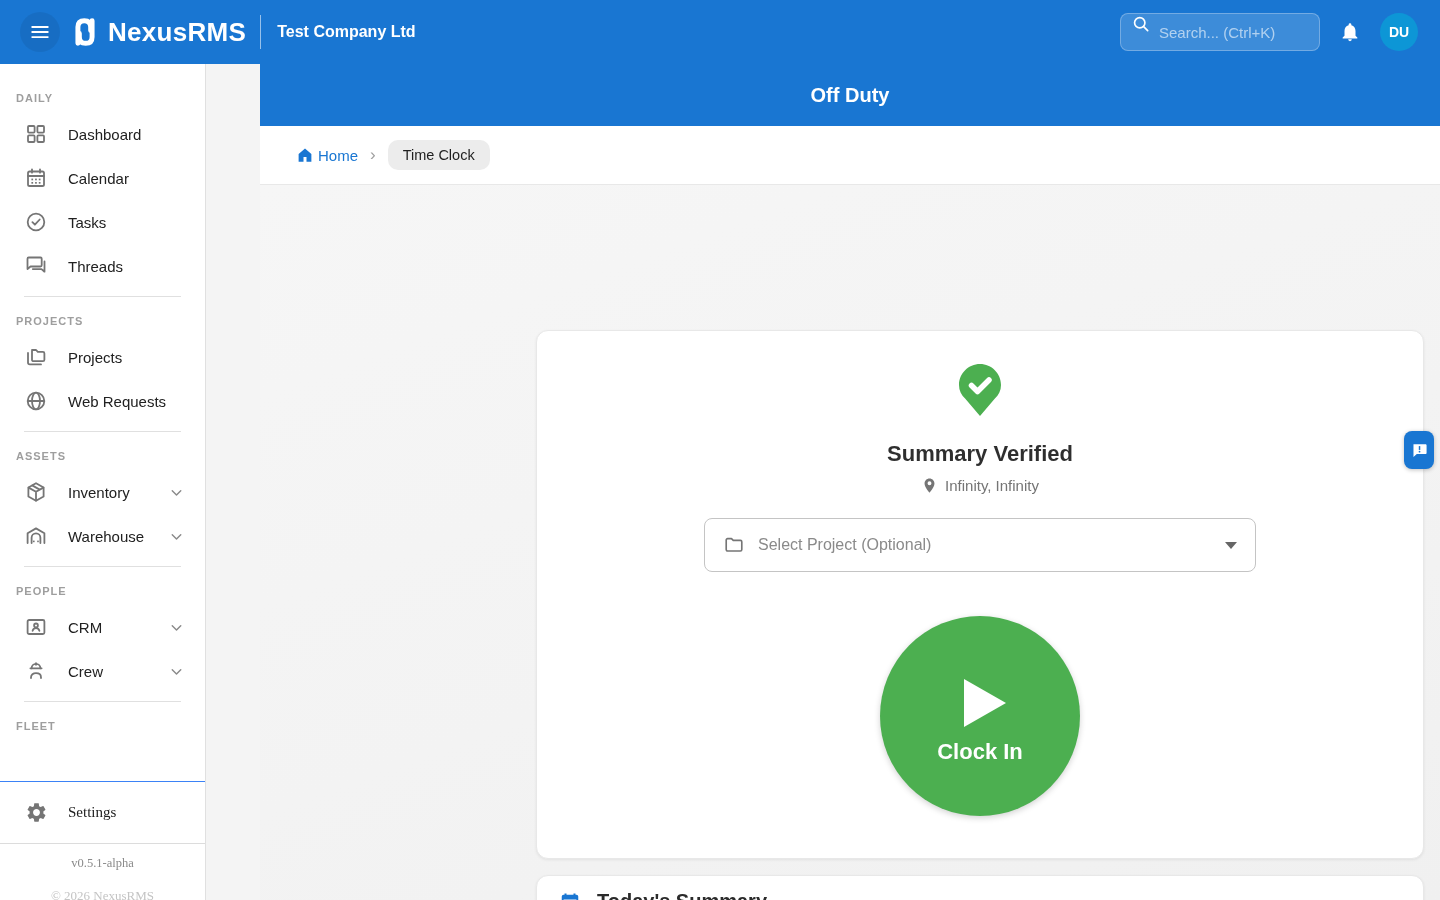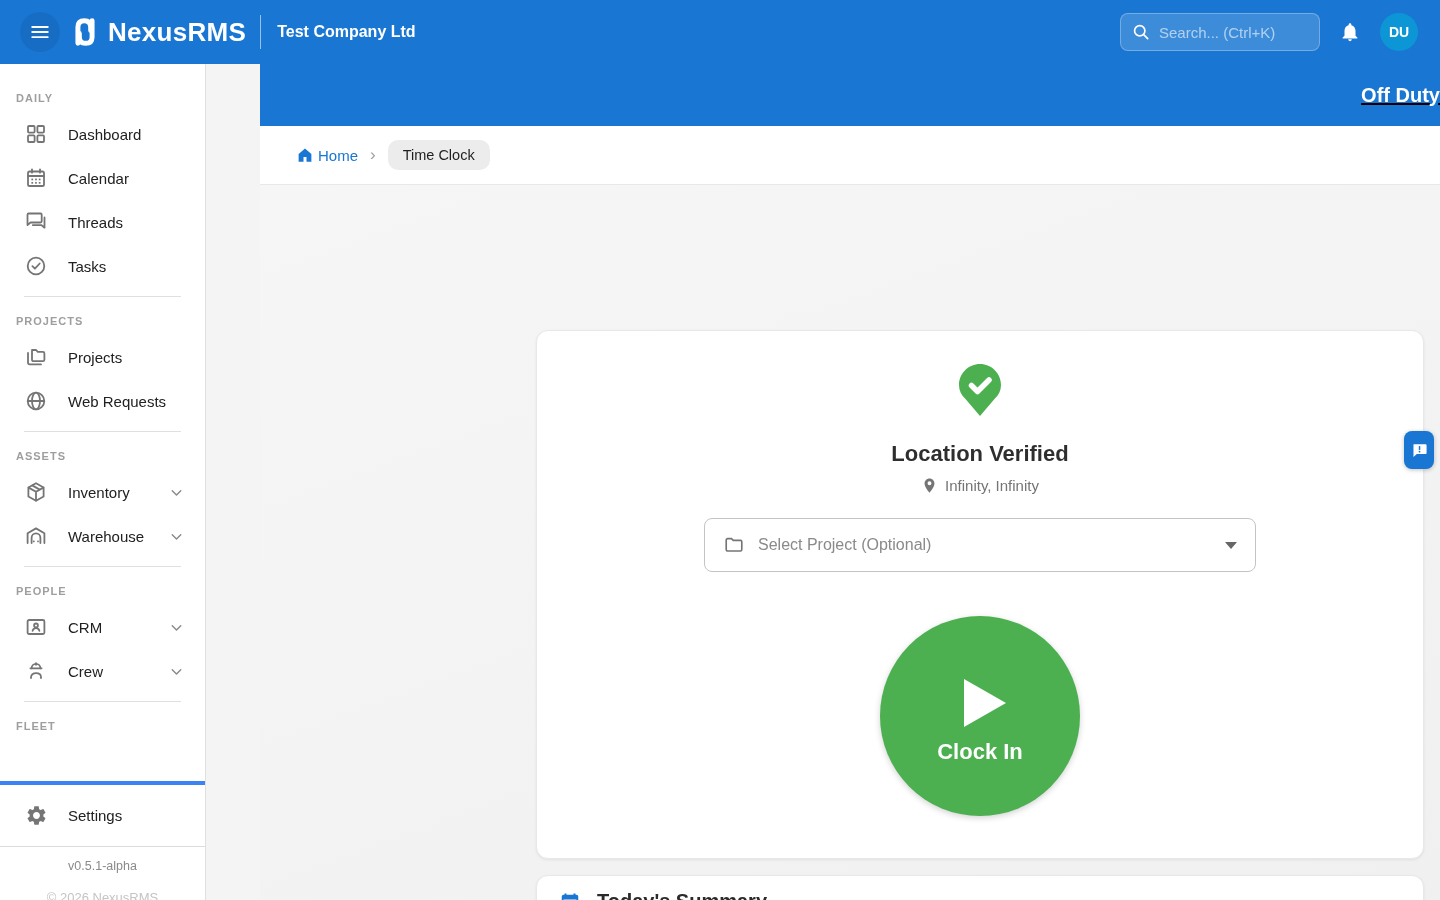--- a/index.html
+++ b/index.html
@@ -19,21 +19,21 @@
     display:flex; align-items:center; justify-content:center; background:transparent; }
   .hamburger-btn{ margin-left:20px; background:rgba(0,0,0,.07); }
   .logo-wrap{ display:flex; align-items:center; margin-left:8px; cursor:pointer; }
   .logo-mark{ width:34px; height:34px; }
   .logo-text{ color:#fff; font-size:26px; font-weight:700; letter-spacing:.3px; margin-left:6px; }
   .header-divider{ width:1px; height:34px; background:rgba(255,255,255,.55); margin:0 16px 0 14px; }
   .company-name{ color:#fff; font-size:16px; font-weight:600; }
   .header-right{ margin-left:auto; display:flex; align-items:center; gap:10px; padding-right:22px; }
   .search-box{ width:200px; height:38px; background:rgba(255,255,255,.16);
     border:1px solid rgba(255,255,255,.28); border-radius:8px;
-    display:flex; align-items:center; padding:0 10px; gap:8px; }
+    display:flex; padding:0 10px; gap:8px; }
   .search-box input{ border:none; outline:none; background:transparent; width:150px;
     font-size:15px; color:#fff; font-family:inherit; }
   .search-box input::placeholder{ color:rgba(255,255,255,.6); }
   .avatar{ width:38px; height:38px; border-radius:50%; background:var(--avatar);
     color:#fff; font-size:14px; font-weight:600; display:flex; align-items:center;
     justify-content:center; cursor:pointer; }
 
   
   .sidebar{ position:fixed; top:64px; left:0; width:206px; height:836px;
     background:#fff; border-right:1px solid var(--line); z-index:40; }
@@ -43,31 +43,31 @@
   .section-gap{ margin-top:18px; }
   .nav-item{ height:44px; display:flex; align-items:center; padding:0 20px 0 24px;
     gap:20px; cursor:pointer; position:relative; }
   .nav-icon{ width:24px; height:24px; color:var(--muted); flex:0 0 24px; display:flex;
     align-items:center; justify-content:center; }
   .nav-label{ font-size:15px; font-weight:500; color:var(--ink); }
   .nav-chevron{ margin-left:auto; color:#8a8a8a; display:flex; }
   .nav-divider{ height:1px; background:var(--line); margin:8px 24px; }
 
   .sidebar-bottom{ position:absolute; left:0; right:0; bottom:0; height:119px;
-    background:#fff; border-top:4px solid #3b82f6; }
+    background:#fff; border-top:1px solid #3b82f6;font-family:Liberation Serif, serif; }
   .settings-row{ height:62px; display:flex; align-items:center; padding:0 24px; gap:20px;
     cursor:pointer; border-bottom:1px solid #dcdcdc; }
   .version-area{ text-align:center; padding-top:12px; }
   .version-text{ font-size:12.5px; color:#8a8a8a; }
   .copyright-text{ font-size:13px; color:#c4c4c4; margin-top:17px; }
 
   
   .main{ position:fixed; top:64px; left:260px; width:1180px; height:836px; overflow:hidden; }
   .status-banner{ height:62px; background:var(--blue); display:flex; align-items:center;
-    justify-content:flex-end;text-decoration:underline; }
+    justify-content:center; }
   .status-banner span{ color:#fff; font-size:20px; font-weight:700; }
   .breadcrumb-bar{ height:59px; background:#fff; border-bottom:1px solid #e8e8e8;
     display:flex; align-items:center; padding-left:36px; gap:12px; }
   .crumb-home{ display:flex; align-items:center; gap:4px; cursor:pointer; }
   .crumb-home span{ color:var(--blue); font-size:15px; font-weight:500; }
   .crumb-sep{ color:#9e9e9e; font-size:17px; }
   .crumb-chip{ background:#ececec; border-radius:10px; padding:7px 15px; font-size:14.5px;
     font-weight:500; color:#1f1f1f; cursor:pointer; }
 
   .content{ height:715px; overflow:hidden;
@@ -180,37 +180,37 @@
               <rect x="14.8" y="16" width="1.7" height="1.7"></rect>
             </g>
           </svg>
         </span>
         <span class="nav-label">Calendar</span>
       </div>
       <div class="nav-item">
         <span class="nav-icon">
           <svg width="24" height="24" viewBox="0 0 24 24">
             <g fill="none" stroke="#757575" stroke-width="1.8" stroke-linecap="round" stroke-linejoin="round">
+              <circle cx="12" cy="12" r="8.3"></circle>
+              <path d="M8.4 12.2l2.5 2.5 4.8-5.2"></path>
+            </g>
+          </svg>
+        </span>
+        <span class="nav-label">Tasks</span>
+      </div>
+      <div class="nav-item">
+        <span class="nav-icon">
+          <svg width="24" height="24" viewBox="0 0 24 24">
+            <g fill="none" stroke="#757575" stroke-width="1.8" stroke-linecap="round" stroke-linejoin="round">
               <path d="M16.5 3.5H4.7c-.7 0-1.2.5-1.2 1.2V15l3-2.5h10c.7 0 1.2-.5 1.2-1.2V4.7c0-.7-.5-1.2-1.2-1.2z"></path>
               <path d="M20.5 7.5v10.2l-3-2.6H8.8"></path>
             </g>
           </svg>
         </span>
         <span class="nav-label">Threads</span>
-      </div>
-      <div class="nav-item">
-        <span class="nav-icon">
-          <svg width="24" height="24" viewBox="0 0 24 24">
-            <g fill="none" stroke="#757575" stroke-width="1.8" stroke-linecap="round" stroke-linejoin="round">
-              <circle cx="12" cy="12" r="8.3"></circle>
-              <path d="M8.4 12.2l2.5 2.5 4.8-5.2"></path>
-            </g>
-          </svg>
-        </span>
-        <span class="nav-label">Tasks</span>
       </div>
       <div class="nav-divider"></div>
       <div class="section-label section-gap">PROJECTS</div>
       <div class="nav-item">
         <span class="nav-icon">
           <svg width="24" height="24" viewBox="0 0 24 24">
             <g fill="none" stroke="#757575" stroke-width="1.8" stroke-linecap="round" stroke-linejoin="round">
               <path d="M4 8v9.6c0 1 .8 1.8 1.8 1.8H17"></path>
               <path d="M8 5h4.1l1.7 1.9h5.1c.8 0 1.5.7 1.5 1.5v6.3c0 .8-.7 1.5-1.5 1.5H9.5c-.8 0-1.5-.7-1.5-1.5V6.5C8 5.7 8.2 5 8 5z"></path>
             </g>
@@ -342,21 +342,21 @@
   </div>
 
   <div class="content">
     <section class="clock-card">
       <span class="verify-pin">
         <svg width="46" height="54" viewBox="0 0 44 54">
           <path d="M22 1C10.4 1 1 10.4 1 22c0 5.6 2.3 10 6.1 13.6L22 53l14.9-17.4C40.7 32 43 27.6 43 22 43 10.4 33.6 1 22 1z" fill="#4caf50"></path>
           <path d="M13.5 22.5l6 6 11.5-11.5" stroke="#fff" stroke-width="5.5" fill="none" stroke-linecap="round" stroke-linejoin="round"></path>
         </svg>
       </span>
-      <div class="verify-title">Location Verified</div>
+      <div class="verify-title">Summary Verified</div>
       <div class="location-row">
         <span>
           <svg width="17" height="17" viewBox="0 0 24 24">
               <path d="M12 2C8.1 2 5 5.1 5 9c0 5.2 7 13 7 13s7-7.8 7-13c0-3.9-3.1-7-7-7zm0 9.5A2.5 2.5 0 1 1 12 6a2.5 2.5 0 0 1 0 5.5z" fill="#757575"></path>
             </svg>
         </span>
         <span>Infinity, Infinity</span>
       </div>
       <div class="project-select">
         <span>

